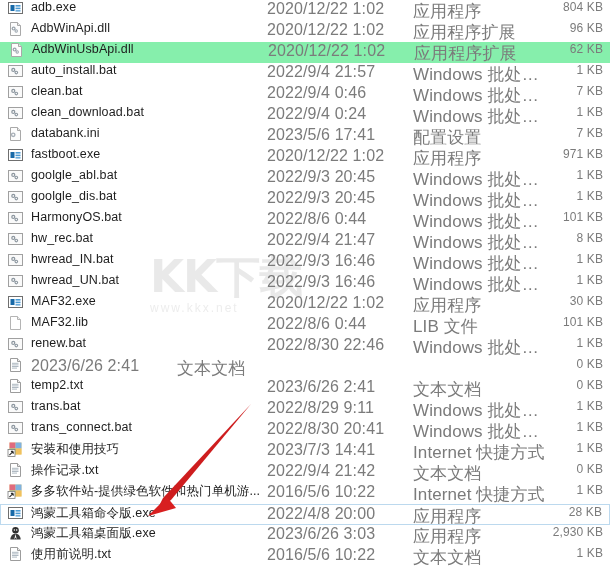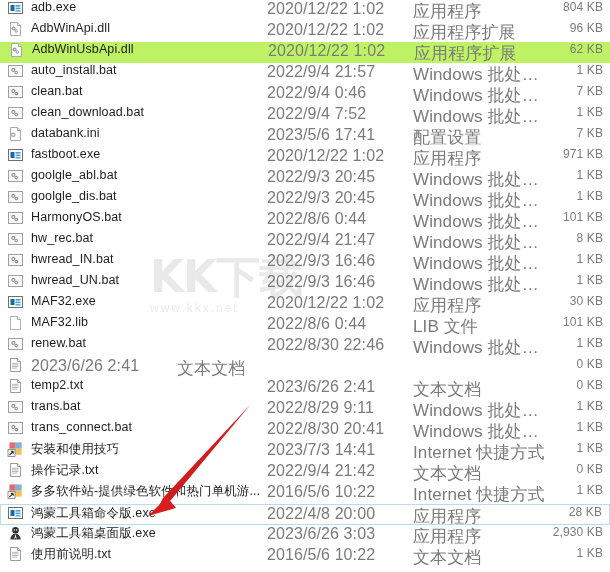--- a/index.html
+++ b/index.html
@@ -54,21 +54,21 @@
   }
   .row {
     position: relative;
     height: 21px;
     box-sizing: border-box;
     display: flex;
     padding-left: 7px;
     white-space: nowrap;
   }
   .row.selected {
-    background: #bef264;
+    background: #86efac;
     padding-left: 8px;
   }
   .row.focused {
     border: 1px solid #bcd9ee;
     background: #ffffff;
     padding-left: 6px;
   }
 
   .icon-cell {
     width: 17px;
@@ -224,21 +224,21 @@
           <rect x="1.5" y="2.5" width="14" height="11" fill="#fafafa" stroke="#a0a0a0" stroke-width="1"></rect>
           <g fill="#8c969f">
             <circle cx="6.3" cy="6.9" r="2.1"></circle>
             <circle cx="9.3" cy="9.6" r="1.8"></circle>
           </g>
           <circle cx="6.3" cy="6.9" r="0.85" fill="#fafafa"></circle>
           <circle cx="9.3" cy="9.6" r="0.75" fill="#fafafa"></circle>
         </svg>
       </div>
       <div class="name-cell">clean_download.bat</div>
-      <div class="date-cell">2022/9/4 7:52</div>
+      <div class="date-cell">2022/9/4 0:24</div>
       <div class="type-cell">Windows 批处理...</div>
       <div class="size-cell">1 KB</div>
     </div>
     <div class="row">
       <div class="icon-cell">
         <svg class="ico" viewBox="0 0 17 16">
           <path d="M3.5 1.5 h7 l3 3 v10 h-10 z" fill="#fdfdfd" stroke="#a9a9a9" stroke-width="1"></path>
           <path d="M10.5 1.5 v3 h3" fill="#ececec" stroke="#a9a9a9" stroke-width="1"></path>
           <circle cx="6.2" cy="8.8" r="2.4" fill="#a8b0b8"></circle>
           <circle cx="6.2" cy="8.8" r="1.0" fill="#fdfdfd"></circle>

